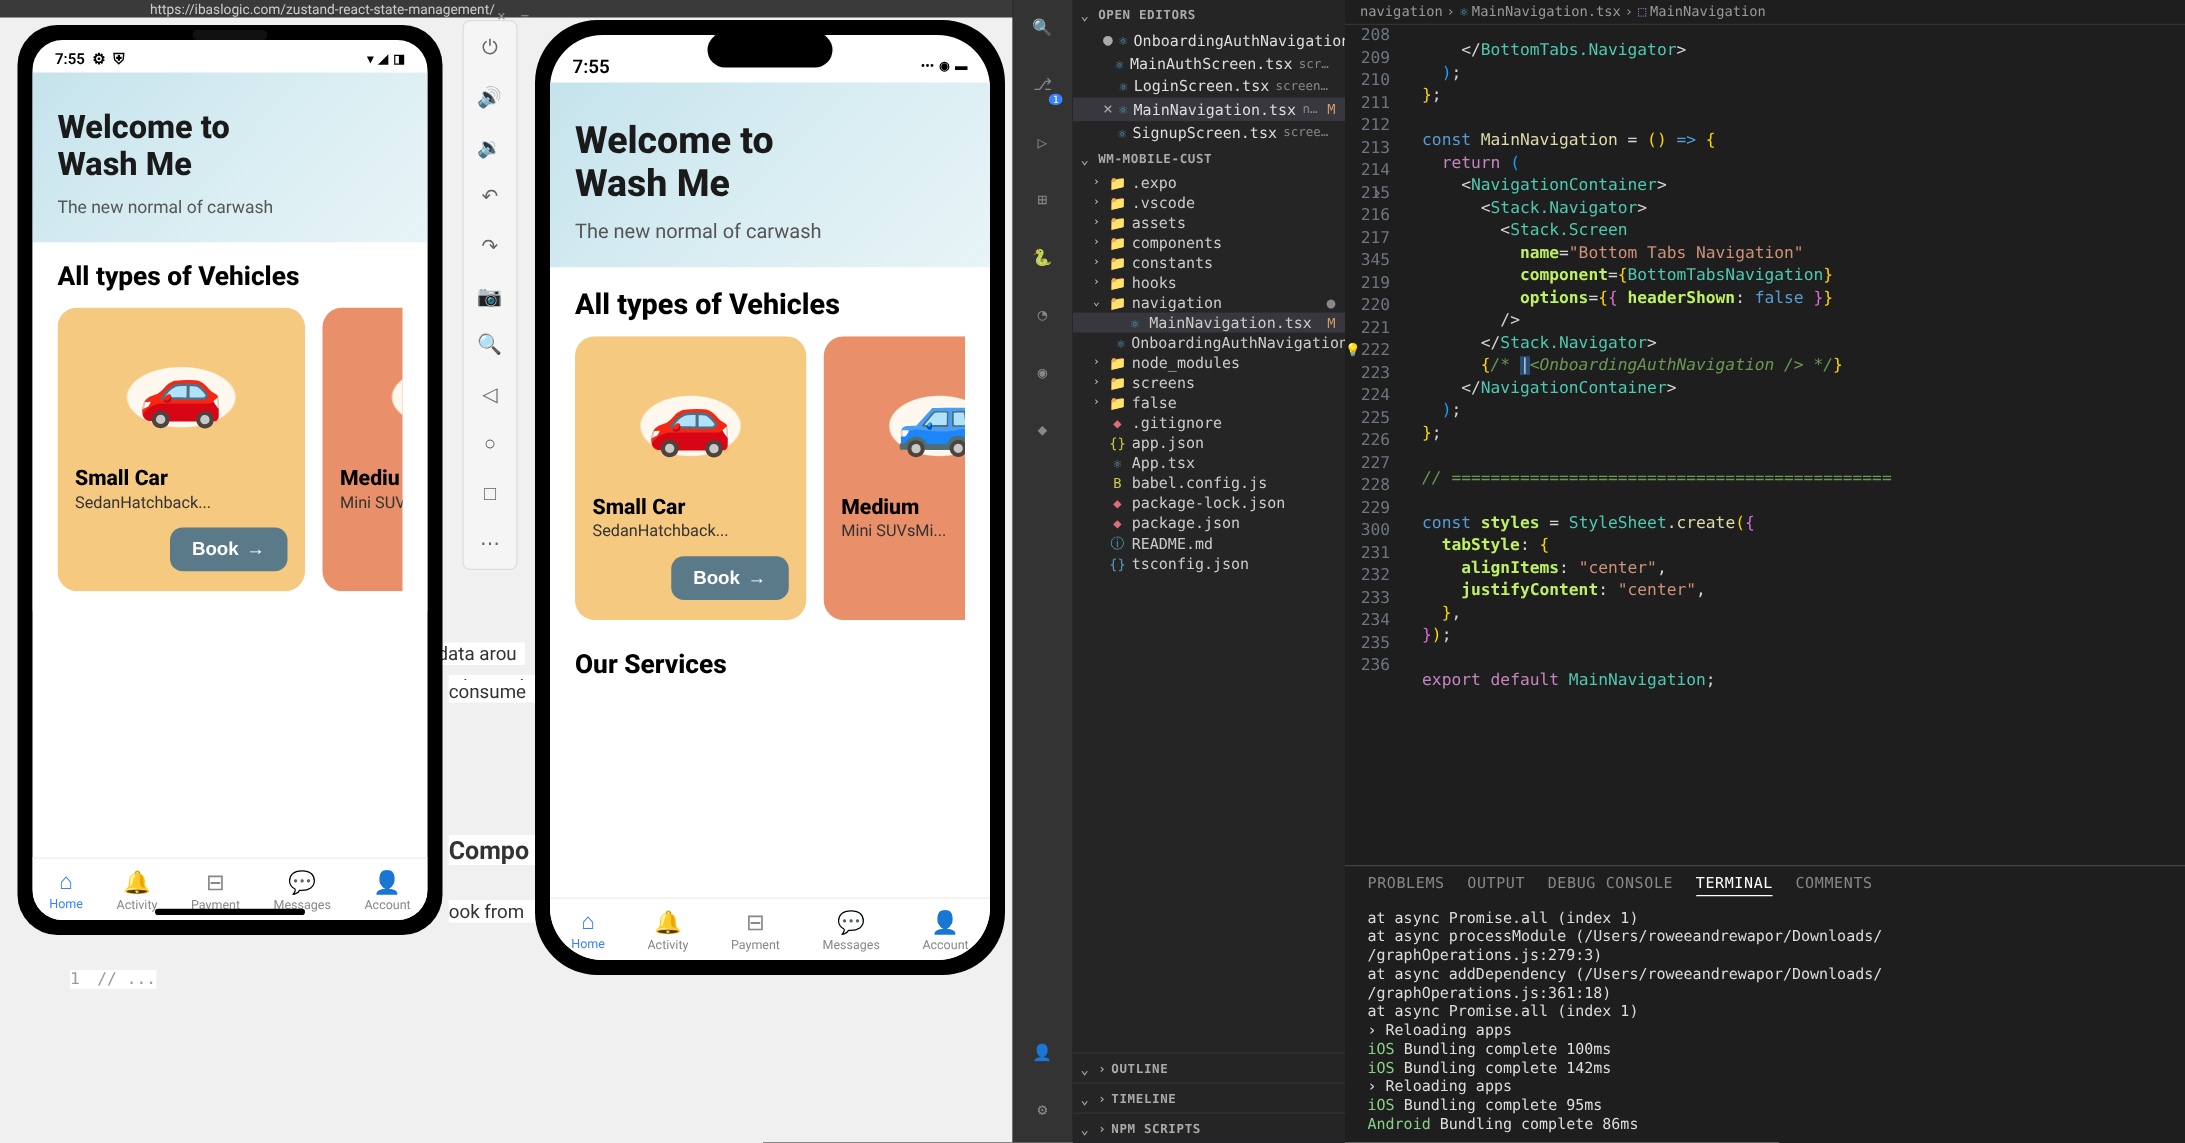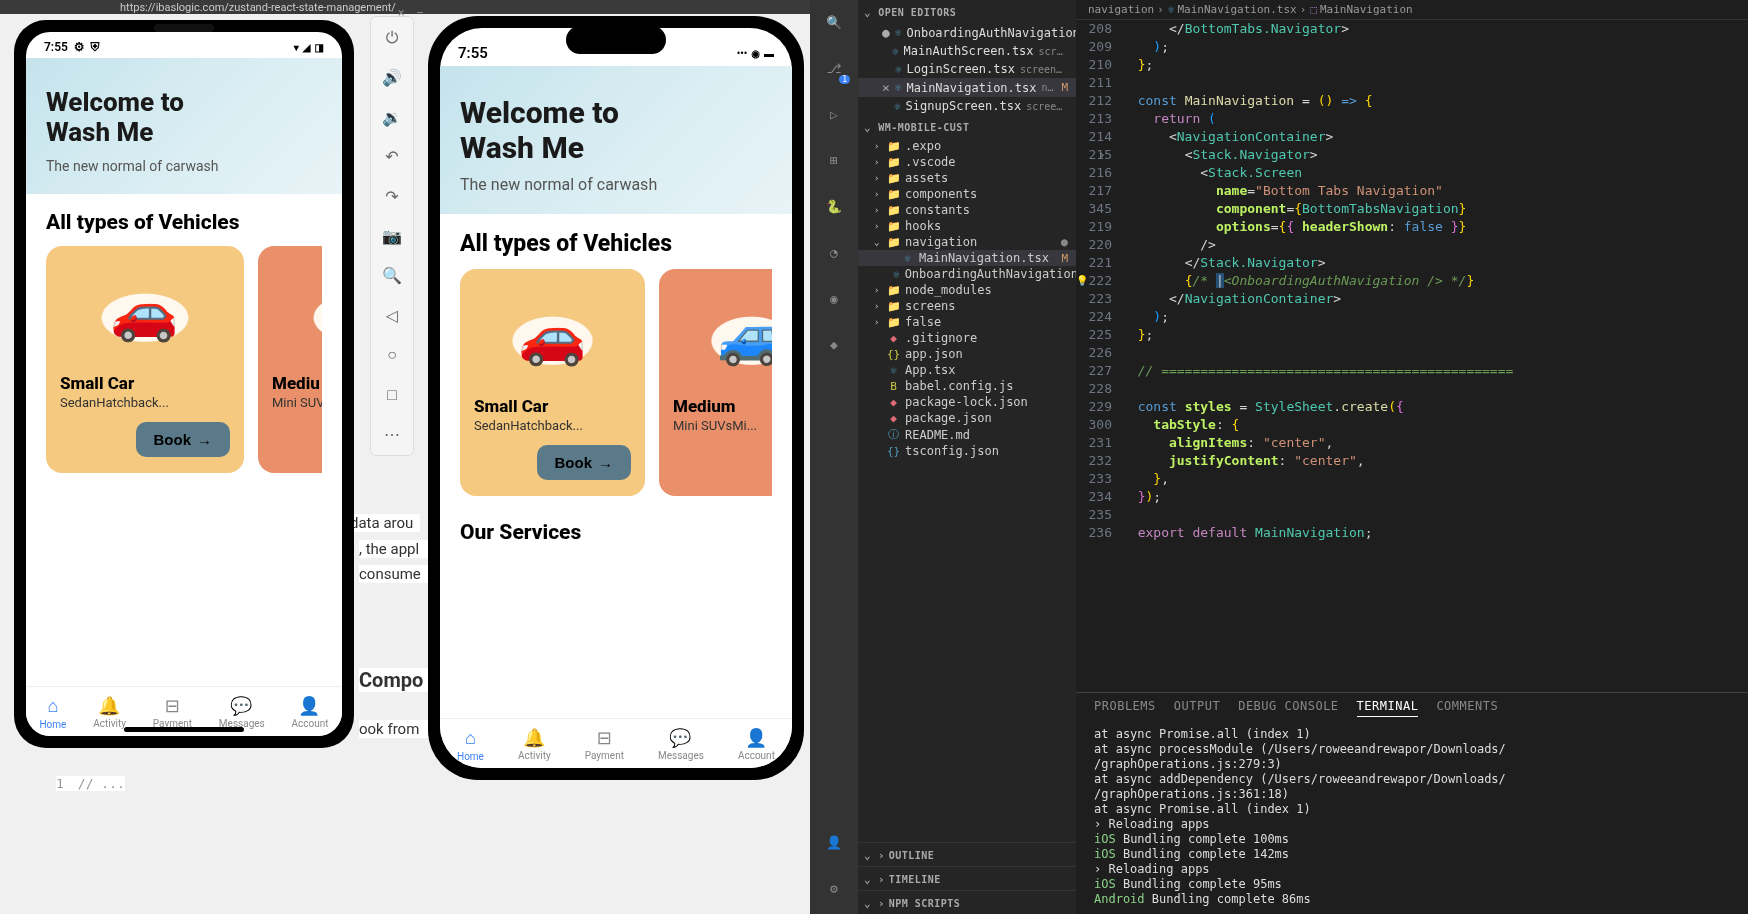--- a/index.html
+++ b/index.html
@@ -41,21 +41,21 @@
 .app-section-head { display: flex; justify-content: space-between; align-items: center; margin-bottom: 12px; }
 .app-section h2 { font-size: 21px; font-weight: 800; }
 .app-hero-ios + .app-section h2 { font-size: 23px;}
 
 .vehicle-row { display: flex; gap: 14px; overflow: hidden; }
 .vehicle-card { flex: 0 0 198px; background: #f5c980; border-radius: 16px; padding: 14px 14px 16px; position:relative;}
 .vehicle-card.orange { background: #e9906a; }
 .car-img { width: 100%; height: 105px; background: radial-gradient(ellipse 50% 45% at 50% 55%, #fff8ee 50%, transparent 52%); display:flex; align-items:center; justify-content:center; font-size: 55px;}
 .vehicle-card h3 { font-size: 17px; font-weight: 800; margin-top: 8px; }
 .vehicle-card p { font-size: 13px; color: #333; margin-top: 2px; white-space: nowrap; overflow: hidden; text-overflow: ellipsis;}
-.book-btn { background: #5a7a8a; color: #000000; border: none; padding: 9px 18px; border-radius: 10px; font-size: 15px; font-weight: 700; margin-top: 12px; float: right; display: flex; align-items: center; gap: 6px; cursor:pointer;}
+.book-btn { background: #5a7a8a; color: #ffffff; border: none; padding: 9px 18px; border-radius: 10px; font-size: 15px; font-weight: 700; margin-top: 12px; float: right; display: flex; align-items: center; gap: 6px; cursor:pointer;}
 
 .bottom-nav { position: absolute; bottom: 0; left: 0; right: 0; background: #fff; border-top: 1px solid #eee; display: flex; justify-content: space-around; padding: 8px 0 6px; }
 .nav-item { display: flex; flex-direction: column; align-items: center; gap: 2px; color: #888; font-size: 10px; cursor:pointer;}
 .nav-item.active { color: #3b82f6; }
 .nav-icon { font-size: 18px; }
 
 
 .bg-frag { position: absolute; font-size: 15px; color: #333; background:#fff;}
 
 
@@ -83,21 +83,21 @@
 .ind0 { padding-left: 16px;} .ind1 { padding-left: 30px;}
 
 .editor { flex: 1; display: flex; flex-direction: column; background: #1e1e1e; overflow:hidden;}
 .breadcrumb { padding: 3px 12px; font-size: 11px; color: #999; border-bottom: 1px solid #333; display:flex; gap:4px; align-items:center;}
 .bc-item { display:inline-flex; align-items:center; gap:3px;}
 .code-area { flex: 1; display: flex; overflow: hidden; font-size: 13px;}
 .gutter { width: 46px; text-align: right; padding-right: 10px; color: #6e7681; user-select: none;}
 .gutter div { line-height: 18px; height:18px; position:relative;}
 .gutter .hint::before { content:"💡"; position:absolute; left:0; font-size:10px;}
 .gutter .chev::before { content:"›"; position:absolute; left:22px; color:#888;}
-.code-content { flex: 1; white-space: pre; line-height: 18px; overflow:hidden;}
+.code-content { flex: 1; white-space: pre; line-height: 18px; overflow:hidden;margin-top:12px;}
 .code-content div { height: 18px;}
 .k-keyword { color: #c586c0; } .k-var { color: #569cd6; } .k-func { color: #dcdcaa; } .k-comp { color: #4ec9b0; }
 .k-str { color: #ce9178; } .k-attr { color: #bef264; font-weight: bold; } .k-comment { color: #6a9955; font-style: italic; }
 .k-brace { color: #ffd700; } .k-brace2 { color: #da70d6;} .k-punct { color: #d4d4d4;} .k-paren{color:#179fff;}
 
 .panel { height: 222px; border-top: 1px solid #444; display: flex; flex-direction: column; }
 .panel-tabs { display: flex; gap: 18px; padding: 6px 18px; font-size: 12px; font-weight: 400; letter-spacing: 0.5px;}
 .panel-tab { color: #888; cursor: pointer; padding-bottom:3px;}
 .panel-tab.active { color: #fff; border-bottom: 1px solid #fff; }
 .terminal { flex: 1; padding: 4px 18px; font-size: 12px; line-height: 15px; overflow: hidden; color: #ccc;}
@@ -105,21 +105,21 @@
 </style>
 </head>
 <body>
 
 <div class="browser-bar">
   <span class="browser-url">https://ibaslogic.com/zustand-react-state-management/</span>
 </div>
 
 <div class="bg-frag" style="left:350px; top:514px; width:70px;">data arou</div>
 <div class="bg-frag" style="left:359px; top:540px; width:70px;">, the appl</div>
-<div class="bg-frag" style="left:359px; top:565px; width:70px;">consume</div>
+<div class="bg-frag" style="left:359px; top:544px; width:70px;">consume</div>
 <div class="bg-frag" style="left:359px; top:668px; width:70px; font-size:20px; font-weight:700;">Compo</div>
 <div class="bg-frag" style="left:359px; top:720px; width:70px;">ook from</div>
 <div class="bg-frag" style="left:56px; top:776px; font-family:monospace; font-size:13px; display:flex; gap:14px;">
   <span style="color:#999">1</span>
   <span style="color:#999">// ...</span>
 </div>
 
 <div class="emu-top">
   <span>×</span>
   <span>–</span>

